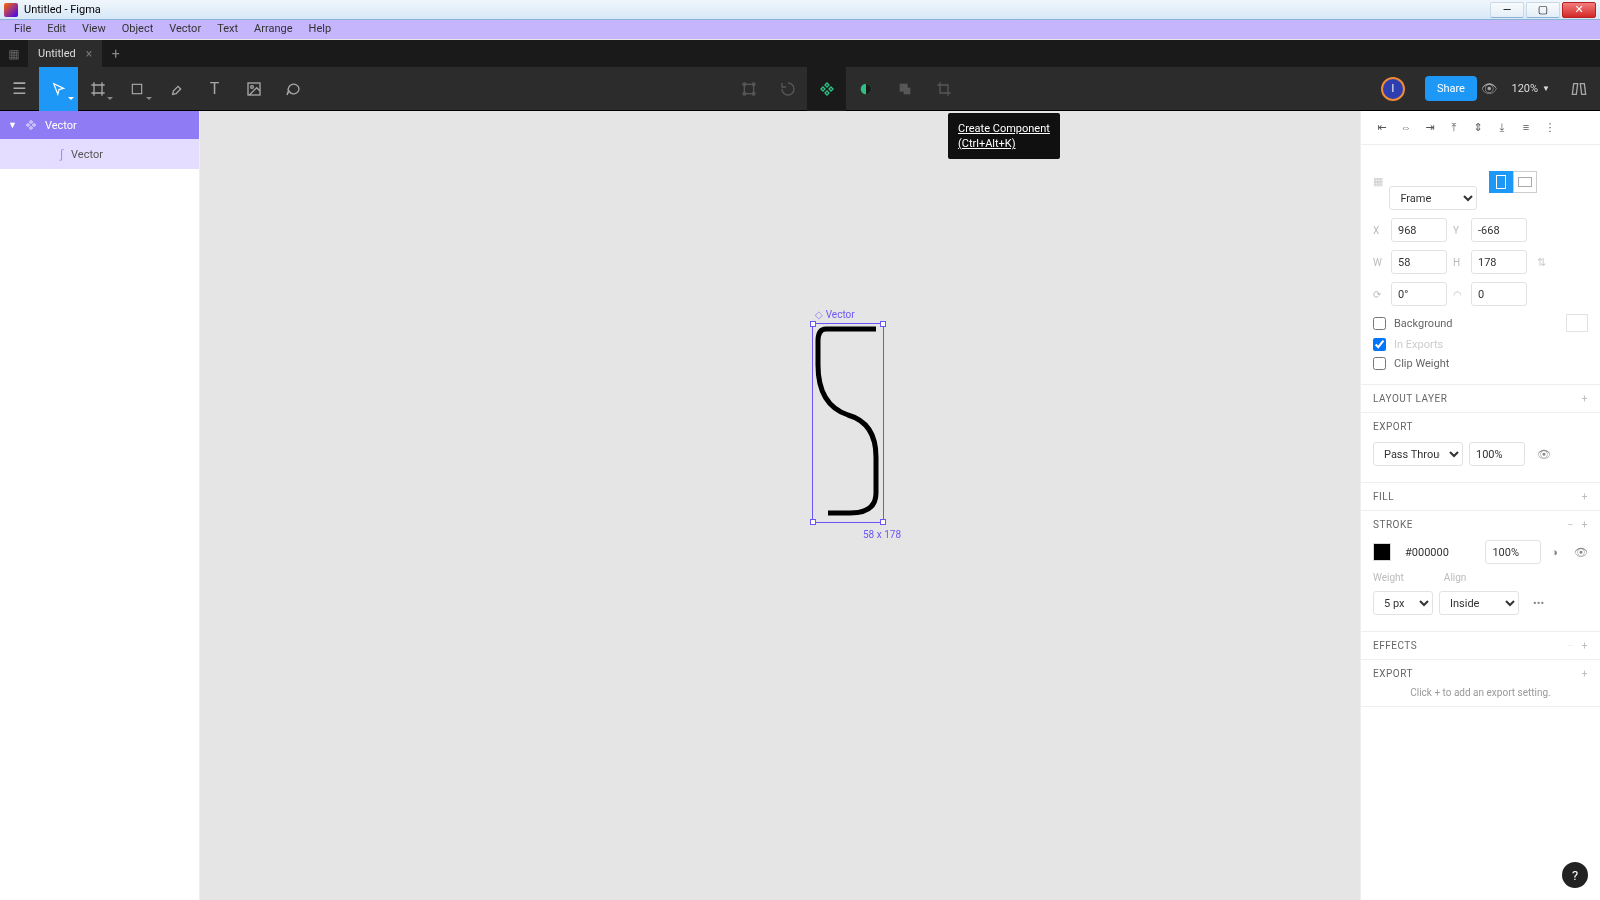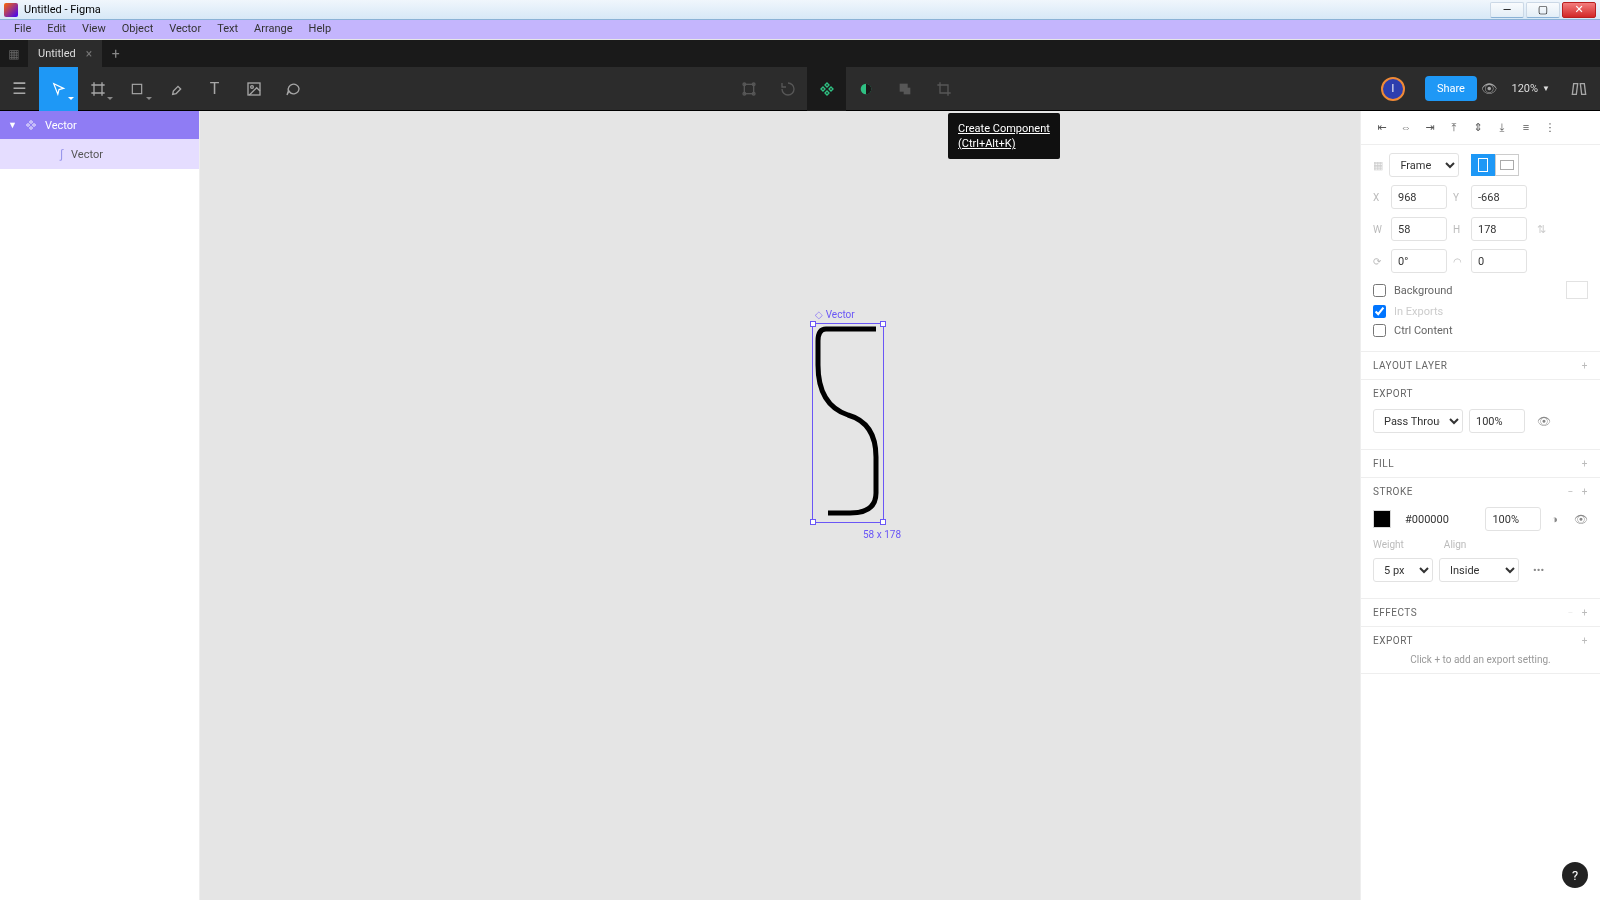--- a/index.html
+++ b/index.html
@@ -60,21 +60,21 @@
 
   .rightpanel{width:240px;background:#fff;border-left:1px solid #eee;font-size:11px;color:#333;overflow:hidden;}
   .rp-sec{border-bottom:1px solid #eee;padding:8px 12px;}
   .align-row{display:flex;gap:6px;padding:10px 12px;border-bottom:1px solid #eee;color:#555;}
   .align-row span{width:18px;text-align:center;}
   .proprow{display:flex;align-items:center;gap:6px;margin-bottom:8px;}
   .proprow .lab{width:12px;color:#bbb;font-size:10px;}
   .proprow input,.proprow select{height:24px;border:1px solid #e2e2e2;border-radius:3px;padding:0 6px;font-size:11px;color:#333;background:#fff;}
   .proprow input{width:56px;}
   .wideinput{width:90px !important;}
-  .frame-sel{width:70px;}
+  .frame-sel{width:88px;margin-top:33px;}
   .port-land{display:flex;gap:0;margin-left:6px;}
   .port-land div{width:24px;height:22px;border:1px solid #ccc;display:flex;align-items:center;justify-content:center;}
   .port-land .port{background:#1e98f6;border-color:#1e98f6;}
   .port-land .port > i{width:10px;height:14px;border:1px solid #fff;}
   .port-land .land > i{width:14px;height:10px;border:1px solid #aaa;}
   .chkrow{display:flex;align-items:center;gap:8px;margin:6px 0;color:#666;}
   .chkrow input{width:13px;height:13px;}
   .chkrow.dim{color:#ccc;}
   .sec-title{font-size:10px;letter-spacing:.5px;color:#666;display:flex;align-items:center;justify-content:space-between;}
   .sec-title .acts{color:#bbb;display:flex;gap:8px;}
@@ -299,21 +299,21 @@
           <span>Background</span>
           <span style="flex:1"></span>
           <span style="width:22px;height:18px;border:1px solid #e2e2e2;background:#fff"></span>
         </div>
       <div class="chkrow dim">
           <input type="checkbox" checked="" style="">
           <span>In Exports</span>
         </div>
       <div class="chkrow">
           <input type="checkbox" style="">
-          <span>Ctrl Content</span>
+          <span>Clip Weight</span>
         </div>
     </div>
 
     <div class="rp-sec">
         <div class="sec-title">
           <span>LAYOUT LAYER</span>
           <span class="acts">
             <span>+</span>
           </span>
         </div>

